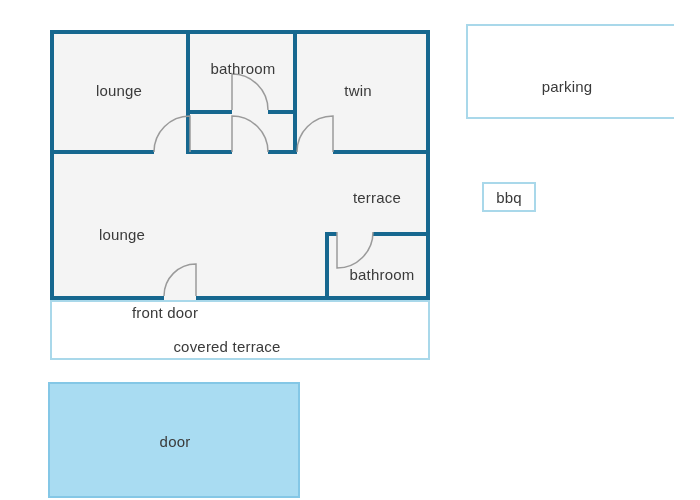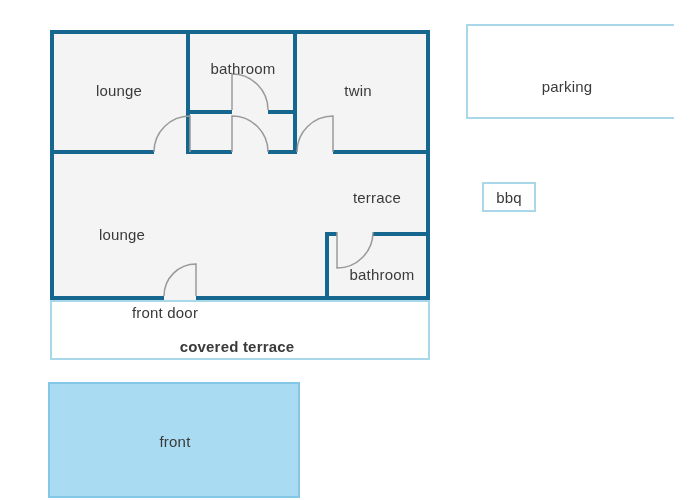--- a/index.html
+++ b/index.html
@@ -92,18 +92,18 @@
     <path d="M 196 296 L 196 264 A 32 32 0 0 0 164 296"></path>
   </svg>
 
   <div class="lbl" style="left:119px; top:90px;">lounge</div>
   <div class="lbl" style="left:243px; top:68px;">bathroom</div>
   <div class="lbl" style="left:358px; top:90px;">twin</div>
   <div class="lbl" style="left:377px; top:197px;">terrace</div>
   <div class="lbl" style="left:122px; top:234px;">lounge</div>
   <div class="lbl" style="left:382px; top:274px;">bathroom</div>
   <div class="lbl" style="left:165px; top:312px;">front door</div>
-  <div class="lbl" style="left:237px; top:346px;font-weight:bold;">covered terrace</div>
+  <div class="lbl" style="left:227px; top:346px;">covered terrace</div>
   <div class="lbl" style="left:543px; top:86px;margin-left:24px;">parking</div>
   <div class="lbl" style="left:509px; top:197px;">bbq</div>
-  <div class="lbl" style="left:175px; top:441px;">front</div>
+  <div class="lbl" style="left:175px; top:441px;">door</div>
 
 </div>
 
 </body></html>

